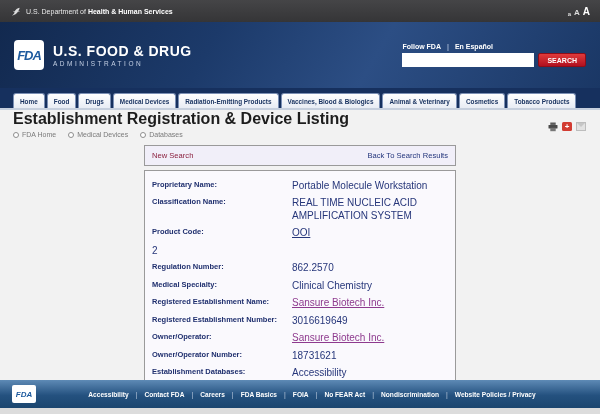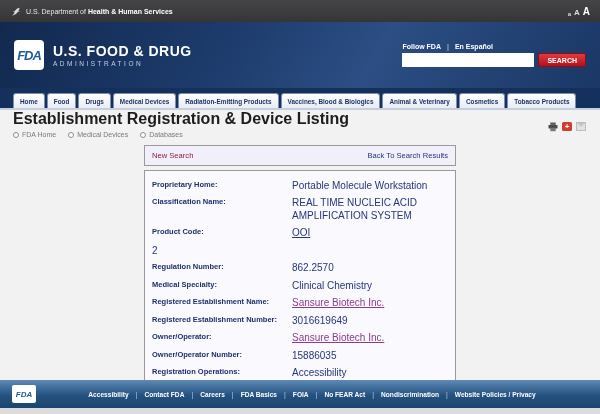--- a/index.html
+++ b/index.html
@@ -160,21 +160,21 @@
       <span class="icon-box mail-box"></span>
     </div>
 
     <div class="panel">
       <div class="panel-head">
         <span class="new-search">New Search</span>
         <span class="back-results">Back To Search Results</span>
       </div>
       <div class="panel-body" id="detail-rows">
           <div class="drow">
-            <div class="dlabel">Proprietary Home:</div>
+            <div class="dlabel">Proprietary Name:</div>
             <div class="dvalue">Portable Molecule Workstation</div>
           </div>
           <div class="drow">
             <div class="dlabel">Classification Name:</div>
             <div class="dvalue">REAL TIME NUCLEIC ACID AMPLIFICATION SYSTEM</div>
           </div>
           <div class="drow">
             <div class="dlabel">Product Code:</div>
             <div class="dvalue"><a style="text-decoration: underline;">OOI</a></div>
           </div>
@@ -196,24 +196,24 @@
           <div class="drow">
             <div class="dlabel">Registered Establishment Number:</div>
             <div class="dvalue">3016619649</div>
           </div>
           <div class="drow">
             <div class="dlabel">Owner/Operator:</div>
             <div class="dvalue"><a class="visited" style="text-decoration: underline;">Sansure Biotech Inc.</a></div>
           </div>
           <div class="drow">
             <div class="dlabel">Owner/Operator Number:</div>
-            <div class="dvalue">15886035</div>
-          </div>
-          <div class="drow">
-            <div class="dlabel">Registration Operations:</div>
+            <div class="dvalue">18731621</div>
+          </div>
+          <div class="drow">
+            <div class="dlabel">Establishment Databases:</div>
             <div class="dvalue">Accessibility</div>
           </div>
         </div>
     </div>
   </div>
 
   <div class="footer-info">
     <div>Page Last Updated: 01/03/2022</div>
     <div>
       <span>Note: If you need help accessing information in different file formats, see </span><a>Instructions for Downloading Viewers and Players.</a>

